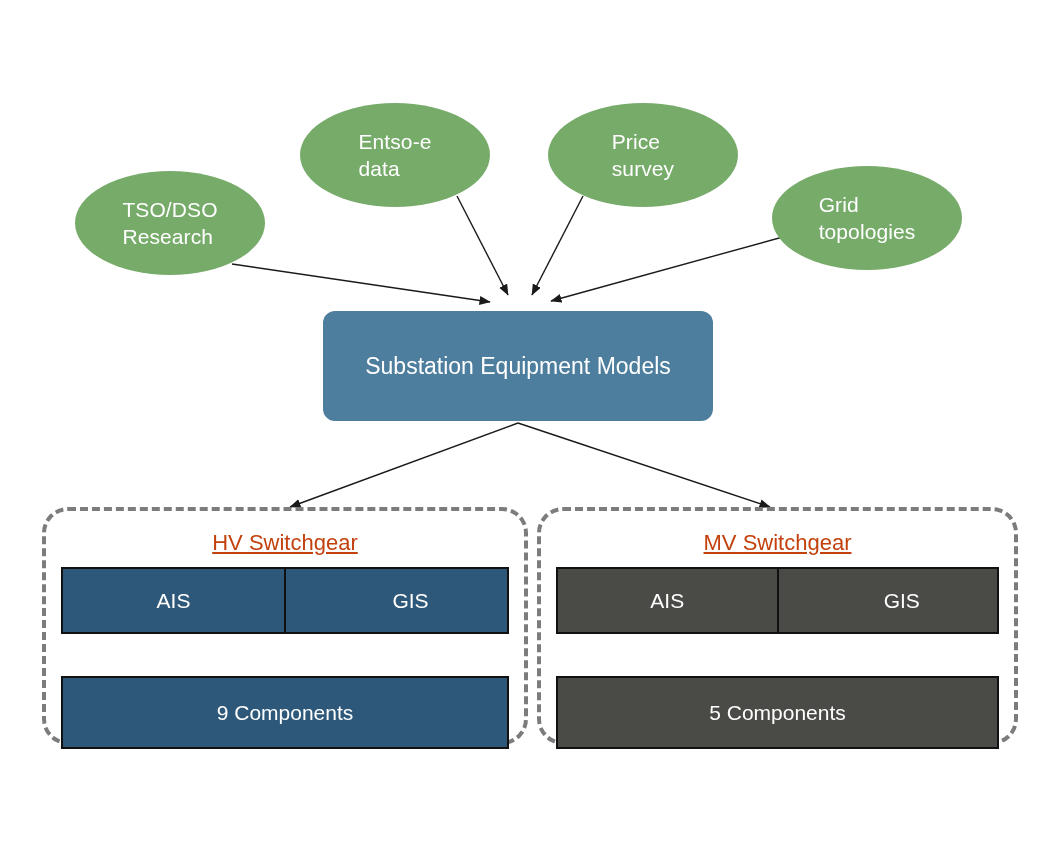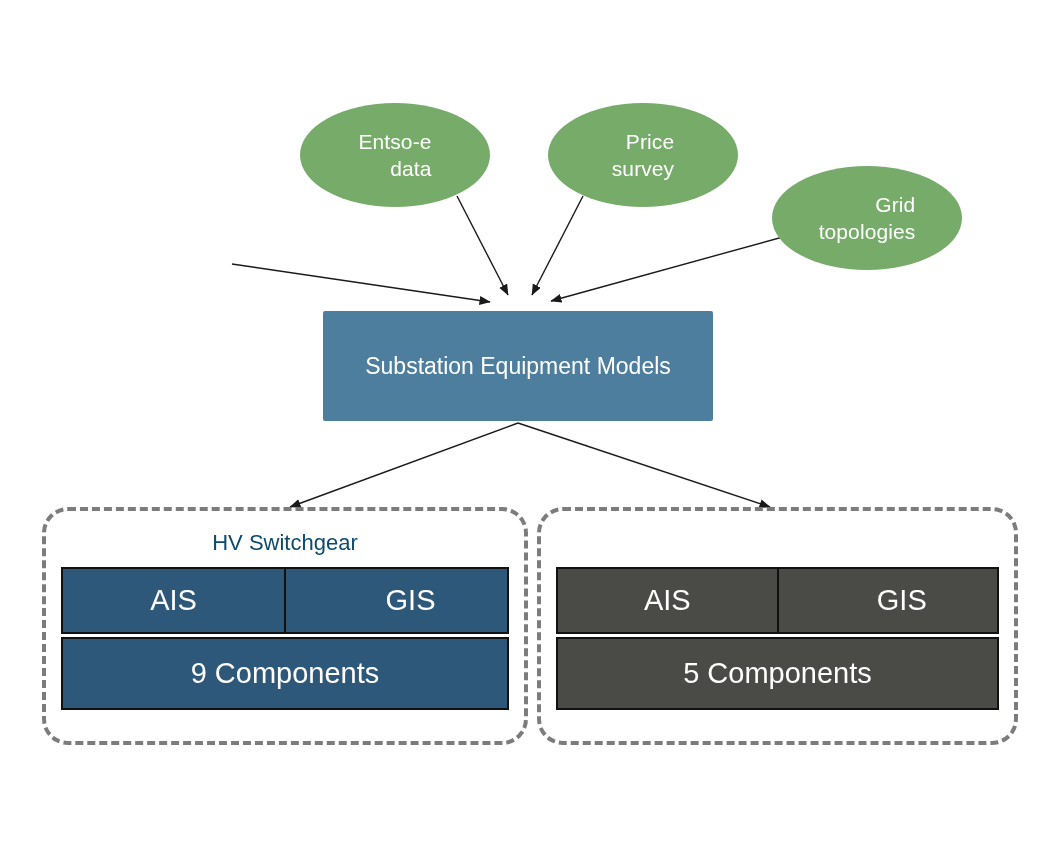--- a/index.html
+++ b/index.html
@@ -31,42 +31,42 @@
   .ellipse {
     position: absolute;
     width: 190px;
     height: 104px;
     border-radius: 50%;
     background: #77AB6A;
     color: #ffffff;
     display: flex;
     align-items: center;
     justify-content: center;
-    text-align: right;
+    text-align: left;
     font-size: 21px;
     line-height: 1.3;
     letter-spacing: 0.1px;
     z-index: 3;
   }
   .ellipse span { display: block; }
 
   #ellipse-tso  { left: 75px;  top: 171px; }
   #ellipse-entso{ left: 300px; top: 103px; }
   #ellipse-price{ left: 548px; top: 103px; }
   #ellipse-grid { left: 772px; top: 166px; }
 
   
   #central-box {
     position: absolute;
     left: 323px;
     top: 311px;
     width: 390px;
     height: 110px;
     background: #4E7E9E;
-    border-radius: 2px;
+    border-radius: 12px;
     color: #ffffff;
     display: flex;
     align-items: center;
     justify-content: center;
     text-align: center;
     font-size: 23px;
     line-height: 1.32;
     z-index: 3;
   }
 
@@ -84,21 +84,22 @@
   #group-hv { left: 42px;  width: 486px; }
   #group-mv { left: 537px; width: 481px; }
 
   .group-title {
     position: absolute;
     top: 19px;
     left: 0;
     width: 100%;
     text-align: center;
     font-size: 22px;
-    color: #0c4a6e;
+    color: #c2410c;
+    text-decoration: underline;
   }
 
   .stack {
     position: absolute;
     top: 56px;
     left: 15px;
     right: 15px;
   }
   .row {
     display: flex;
@@ -108,26 +109,26 @@
   .row + .row { margin-top: 3px; }
 
   .cell {
     box-sizing: border-box;
     border: 2px solid #111111;
     color: #ffffff;
     display: flex;
     align-items: center;
     justify-content: center;
     text-align: center;
-    font-size: 29px;
+    font-size: 21px;
     height: 67px;
   }
   .cell-split { flex: 1 1 50%; }
   .cell-split + .cell-split { border-left-width: 2px; margin-left: -2px; padding-left: 28px; }
-  .cell-full { flex: 1 1 100%; height: 73px; }
+  .cell-full { flex: 1 1 100%; height: 73px; margin-top: 39px; }
 
   .hv .cell { background: #2E587A; }
   .mv .cell { background: #4A4A47; }
 </style>
 </head>
 <body>
 
 <div id="canvas">
 
   <svg id="edges" viewBox="0 0 1060 848" xmlns="http://www.w3.org/2000/svg">
@@ -139,20 +140,26 @@
 
     <line x1="232" y1="264" x2="490" y2="302" stroke="#1a1a1a" stroke-width="1.4" marker-end="url(#arrowhead)"></line>
     <line x1="457" y1="196" x2="508" y2="295" stroke="#1a1a1a" stroke-width="1.4" marker-end="url(#arrowhead)"></line>
     <line x1="583" y1="196" x2="532" y2="295" stroke="#1a1a1a" stroke-width="1.4" marker-end="url(#arrowhead)"></line>
     <line x1="790" y1="235" x2="551" y2="301" stroke="#1a1a1a" stroke-width="1.4" marker-end="url(#arrowhead)"></line>
 
     <line x1="518" y1="423" x2="290" y2="507" stroke="#1a1a1a" stroke-width="1.4" marker-end="url(#arrowhead)"></line>
     <line x1="518" y1="423" x2="770" y2="507" stroke="#1a1a1a" stroke-width="1.4" marker-end="url(#arrowhead)"></line>
   </svg>
 
+  <div class="ellipse" id="ellipse-tso">
+    <div>
+      <span>TSO/DSO</span>
+      <span>Research</span>
+    </div>
+  </div>
 
   <div class="ellipse" id="ellipse-entso">
     <div>
       <span>Entso-e</span>
       <span>data</span>
     </div>
   </div>
 
   <div class="ellipse" id="ellipse-price">
     <div>
@@ -182,20 +189,21 @@
         <div class="cell cell-split">AIS</div>
         <div class="cell cell-split">GIS</div>
       </div>
       <div class="row">
         <div class="cell cell-full">9 Components</div>
       </div>
     </div>
   </div>
 
   <div class="group mv" id="group-mv">
+    <div class="group-title">MV Switchgear</div>
     <div class="stack">
       <div class="row">
         <div class="cell cell-split">AIS</div>
         <div class="cell cell-split">GIS</div>
       </div>
       <div class="row">
         <div class="cell cell-full">5 Components</div>
       </div>
     </div>
   </div>

